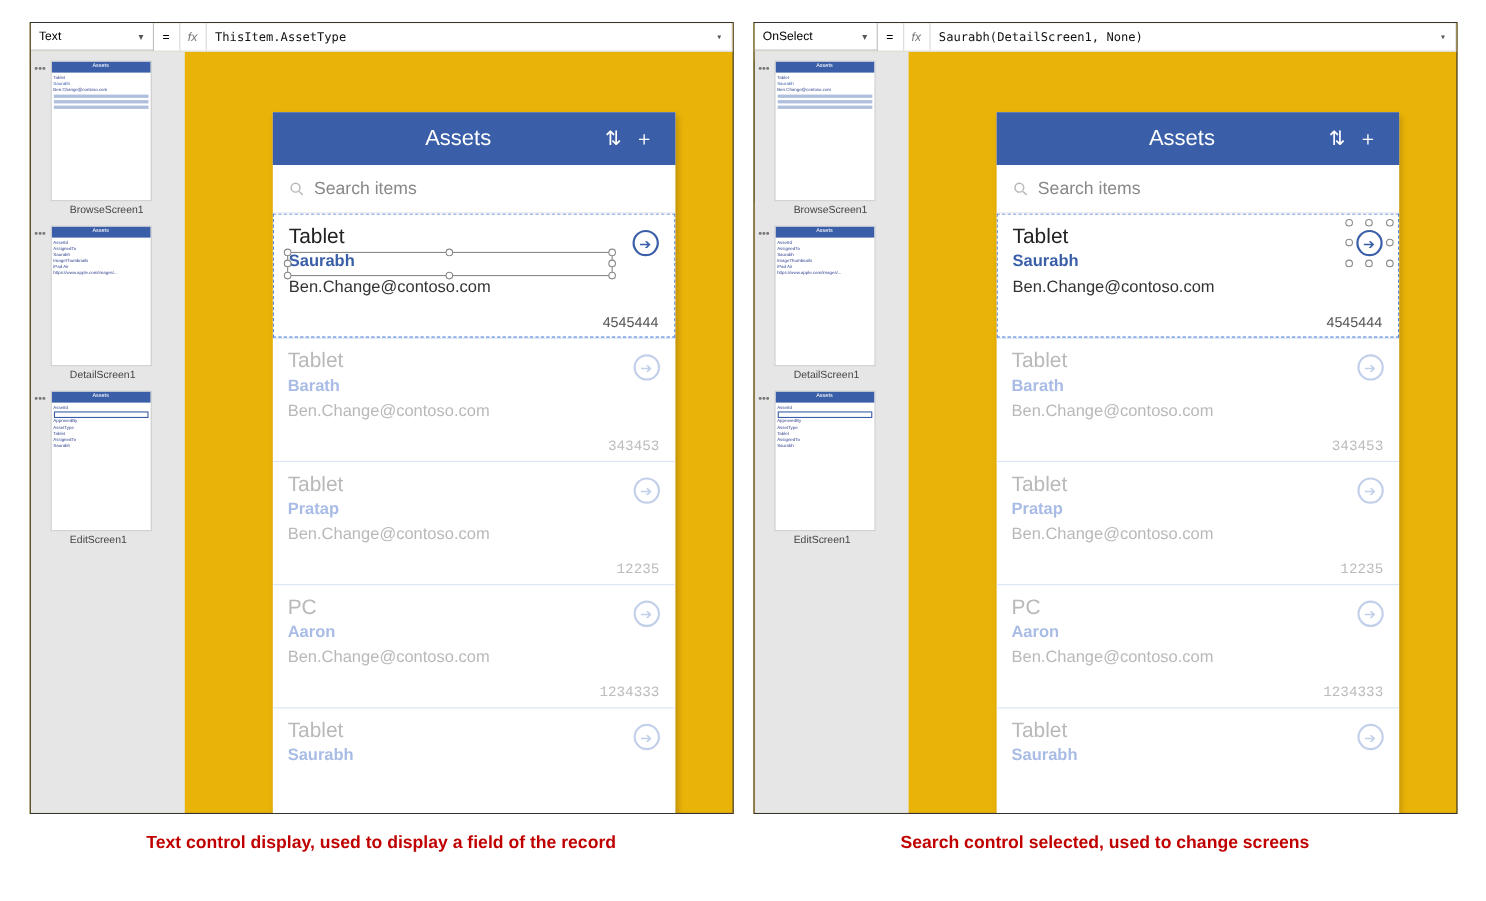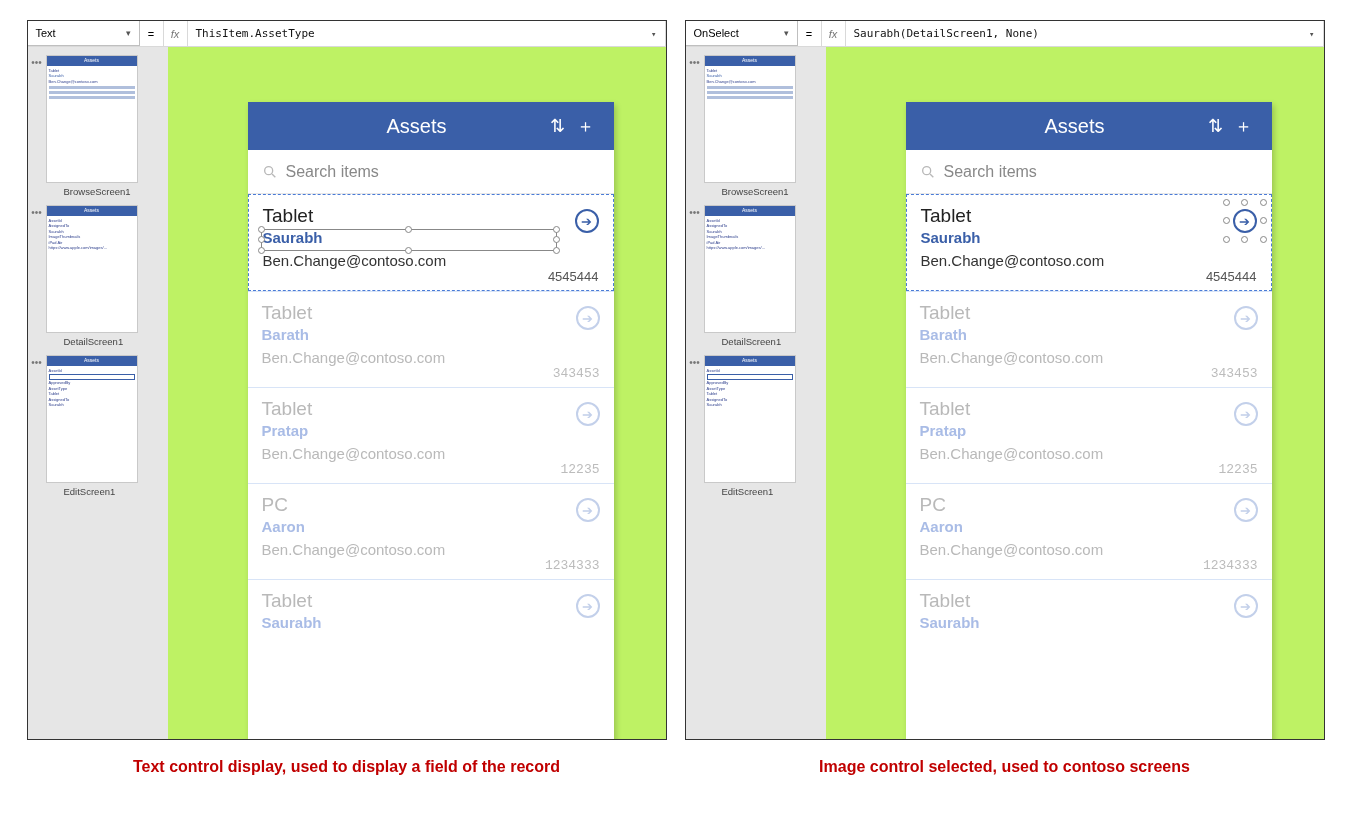--- a/index.html
+++ b/index.html
@@ -1,19 +1,19 @@
 <!DOCTYPE html>
 <html><head>
 <meta charset="utf-8">
 <style>
   * { box-sizing: border-box; margin: 0; padding: 0; }
   body { font-family: "Segoe UI", Arial, sans-serif; background: #fff; padding: 20px; }
   .figure-wrap { display: flex; gap: 18px; justify-content: center; align-items: flex-start; }
   .panel-block { display: flex; flex-direction: column; align-items: center; width: 640px; }
-  .panel { border: 1px solid #333; background: #bef264; width: 640px; height: 720px; position: relative; overflow: hidden; }
+  .panel { border: 1px solid #333; background: #eab308; width: 640px; height: 720px; position: relative; overflow: hidden; }
   .caption { color: #c00000; font-weight: 700; font-size: 16px; margin-top: 18px; text-align: center; }
 
   
   .formula-bar { display: flex; align-items: stretch; background: #fff; border-bottom: 1px solid #d9d9d9; height: 26px; font-size: 11px; }
   .prop-select { width: 112px; border: 1px solid #bfbfbf; border-top: none; border-left: none; display: flex; align-items: center; padding: 0 8px; justify-content: space-between; font-size: 11px; background:#fff;}
   .eq { width: 24px; display: flex; align-items: center; justify-content: center; border-right: 1px solid #d9d9d9; }
   .fx { width: 24px; display: flex; align-items: center; justify-content: center; border-right: 1px solid #d9d9d9; font-style: italic; color: #777; }
   .formula-input { flex: 1; display: flex; align-items: center; padding: 0 8px; font-family: Consolas, monospace; font-size: 11px; color: #111; border-right:1px solid #d9d9d9; justify-content:space-between;}
   .chev { font-size: 9px; color: #555; }
 
@@ -34,21 +34,21 @@
   .hicon { width:28px; text-align:center; font-size:18px; }
   .search-row { height:44px; display:flex; align-items:center; padding:0 14px; color:#888; border-bottom:1px solid #e8e8e8; font-size:16px;}
   .search-row svg { margin-right:8px; }
 
   .gallery { flex:1; overflow:hidden; position:relative;}
   .item { border-top:1px dashed #bcd0f0; padding:10px 14px 6px 14px; position:relative; }
   .item.first { border:1px dashed #4a7bd6; }
   .item .t1 { font-size:19px; color:#222; }
   .item .t2 { font-size:15px; color:#3a5fa8; font-weight:600; margin-top:2px;}
   .item .t3 { font-size:15px; color:#333; margin-top:6px;}
-  .item .t4 { font-size:13px; color:#555; text-align:right; margin-top:0;}
+  .item .t4 { font-size:13px; color:#555; text-align:right; margin-top:16px;}
   .item.dim .t1, .item.dim .t3 { color:#b9b9b9; }
   .item.dim .t2 { color:#a9bce6; }
   .item.dim .t4 { color:#bcbcbc;font-family:Liberation Mono, monospace; }
   .item.dim { border-top:1px solid #d8e4f7; }
   .arrow-btn { position:absolute; right:14px; top:14px; width:24px; height:24px; border:2px solid #3a5fa8; border-radius:50%; display:flex; align-items:center; justify-content:center; color:#3a5fa8; font-size:13px;}
   .item.dim .arrow-btn { border-color:#c3d0ea; color:#c3d0ea; }
 
   
   .sel-text { position:absolute; border:1px solid #888; background:rgba(255,255,255,0);}
   .sel-text .handle{position:absolute;width:7px;height:7px;background:#fff;border:1px solid #888;border-radius:50%;}
@@ -342,16 +342,16 @@
                 <div class="t1">Tablet</div>
                 <div class="t2">Saurabh</div>
                 <div class="arrow-btn">➔</div>
               </div>
 
             </div>
           </div>
         </div>
       </div>
     </div>
-    <div class="caption">Image control selected, used to contoso screens</div>
+    <div class="caption">Search control selected, used to change screens</div>
   </div>
 
 </div>
 
 </body></html>

